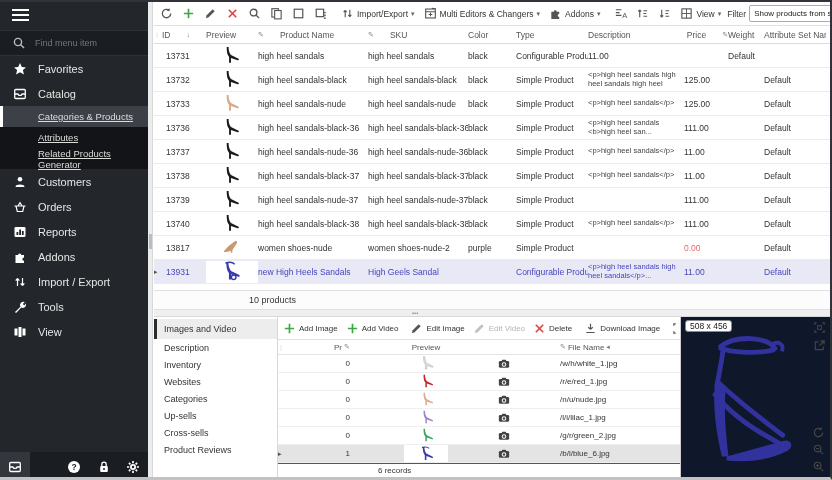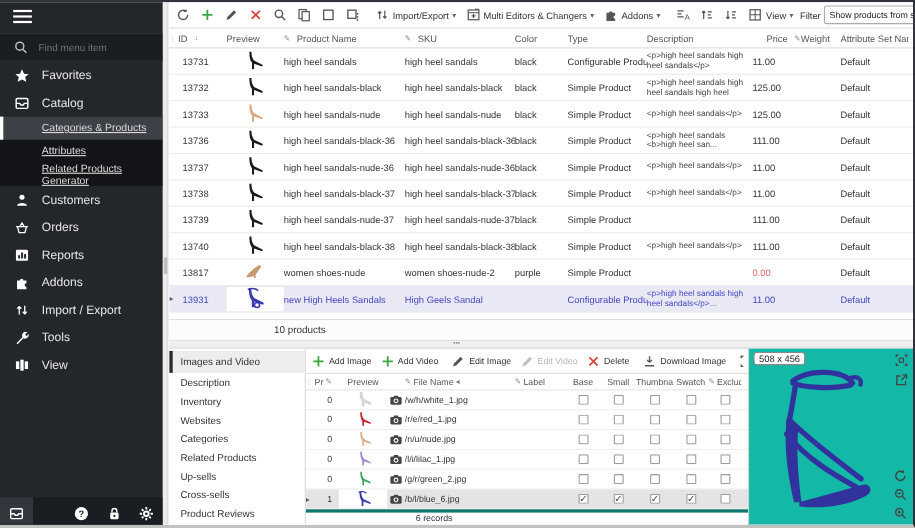--- a/index.html
+++ b/index.html
@@ -29,21 +29,21 @@
   
   .toolbar{height:24px;display:flex;align-items:center;gap:3px;padding:0 3px;border-bottom:1px solid #e0e0e0;font-size:8.5px;color:#333;white-space:nowrap;}
   .tbtn{display:flex;align-items:center;gap:3px;padding:2px 3px;border-radius:2px;cursor:pointer;}
   .tbtn.dis{color:#b5b5b5;}
   .tsep{width:1px;height:16px;background:#e2e2e2;margin:0 1px;}
   .caret{font-size:7px;color:#666;}
   .filter-select{display:flex;align-items:center;justify-content:space-between;width:176px;height:17px;border:1px solid #ababab;border-radius:2px;padding:0 4px;font-size:8px;color:#222;background:#fff;cursor:pointer;}
   
   .gcols{display:grid;grid-template-columns:8px 44px 52px 110px 100px 48px 72px 96px 44px 36px 62px;}
   .ghead{height:18px;align-items:center;border-bottom:1px solid #dcdcdc;color:#555;font-size:8.5px;}
-  .ghead .c{display:flex;align-items:center;gap:6px;overflow:hidden;white-space:nowrap;}
+  .ghead .c{display:flex;align-items:center;gap:16px;overflow:hidden;white-space:nowrap;}
   .pencil{font-size:7px;color:#888;}
   .sorticon{font-size:7px;color:#777;}
   .r{height:24px;align-items:center;border-bottom:1px solid #ececec;font-size:8.5px;color:#333;}
   .r .c{overflow:hidden;white-space:nowrap;padding-right:3px;}
   .r .mk{font-size:7px;color:#555;padding:0;}
   .r .id{padding-left:4px;}
   .r .pv{display:flex;align-items:center;justify-content:center;}
   .r .pr{}
   .r .de{font-size:7.5px;line-height:8.5px;white-space:normal;max-height:17px;color:#444;}
   .r.sel{background:#e9e9f6;color:#4545bf;}
@@ -52,36 +52,36 @@
   .gstatus{height:20px;margin-top:6px;border-top:1px solid #e0e0e0;border-bottom:1px solid #e0e0e0;background:#fcfcfc;display:flex;align-items:center;padding-left:95px;font-size:9px;color:#333;}
   .hsplit{height:7px;background:#efefef;border-bottom:1px solid #d8d8d8;color:#8a8a8a;font-size:6px;line-height:6px;padding-left:258px;}
   
   .bottom{position:absolute;left:0;right:0;top:315px;bottom:0;display:flex;}
   .tabs{width:124px;border-right:1px solid #d8d8d8;background:#fff;padding-top:2px;}
   .tab{height:17px;display:flex;align-items:center;padding-left:10px;font-size:9px;color:#333;position:relative;cursor:pointer;}
   .tab.sel{height:20px;background:#ededed;}
   .tab.sel::before{content:"";position:absolute;left:0;top:0;width:3px;height:100%;background:#2b2b2b;}
   .imgpanel{flex:1;display:flex;flex-direction:column;overflow:hidden;}
   .img-toolbar{height:23px;display:flex;align-items:center;gap:2px;padding:0 2px;border-bottom:1px solid #e0e0e0;font-size:8px;color:#333;white-space:nowrap;}
-  .icols{display:grid;grid-template-columns:8px 22px 44px 16px 100px 46px 32px 32px 34px 32px 30px;}
+  .icols{display:grid;grid-template-columns:8px 22px 44px 16px 100px 46px 32px 32px 34px 32px 30px;gap:48px;}
   .ihead{height:15px;align-items:center;color:#555;font-size:8px;border-bottom:1px solid #e4e4e4;}
   .ihead .c{display:flex;align-items:center;gap:2px;overflow:hidden;white-space:nowrap;}
   .ihead .ctr{justify-content:center;}
   .ir{height:18px;align-items:center;border-bottom:1px solid #efefef;font-size:8px;color:#333;}
   .ir .c{overflow:hidden;white-space:nowrap;}
   .ir .pos{text-align:right;padding-right:6px;}
   .ir .ipv{display:flex;align-items:center;justify-content:center;}
   .ir .cam{display:flex;align-items:center;justify-content:center;}
   .ir .cbc{display:flex;align-items:center;justify-content:center;}
   .ir.sel{background:#e4e4e4;}
   .cb{width:9px;height:9px;border:1px solid #9d9d9d;border-radius:1px;background:#fff;position:relative;}
   .cb.on::after{content:"\2713";position:absolute;left:0px;top:-2px;font-size:9px;color:#444;}
-  .istatus{height:14px;display:flex;align-items:center;padding-left:100px;font-size:8px;color:#333;border-top:3px solid #0f766e;margin-top:auto;}
+  .istatus{height:14px;display:flex;align-items:center;padding-left:100px;font-size:8px;color:#333;border-top:1px solid #0f766e;margin-top:auto;}
   
-  .preview{width:150px;border-left:1px solid #cfcfcf;position:relative;background:#14b8a6;}
+  .preview{width:150px;border-left:1px solid #cfcfcf;position:relative;background:#0f172a;}
   .dims{position:absolute;left:4px;top:3px;border:1px solid #8a8a8a;border-radius:3px;padding:0px 4px;font-size:8.5px;color:#222;background:#fff;z-index:2;}
   .pv-ico{position:absolute;right:4px;width:13px;height:13px;color:#444;cursor:pointer;z-index:2;}
   .shoe-big{position:absolute;left:6px;top:10px;}
   
   .i13{width:13px;height:13px;display:inline-block;}
   .i14{width:14px;height:14px;display:inline-block;}
 </style>
 </head>
 <body>
 
@@ -341,21 +341,20 @@
       <div class="c id">13731</div>
       <div class="c pv">
           <svg width="19" height="19" viewBox="0 0 20 20">
             <path d="M6 1C6 6 6.5 9 8.5 11.5L8.5 17.5 10.5 17.5 10.5 12.5 17.5 15C19 15.5 19.3 13.8 18 13.2L10.5 9.5C8.5 7 8 4 8 1Z" fill="#1b1b1b"></path>
           </svg>
         </div>
       <div class="c nm">high heel sandals</div>
       <div class="c sk">high heel sandals</div>
       <div class="c co">black</div>
       <div class="c ty">Configurable Product</div>
-      <div class="c de">&lt;p&gt;high heel sandals high heel sandals&lt;/p&gt;</div>
       <div class="c pr">11.00</div>
       <div class="c wt"></div>
       <div class="c as">Default</div>
     </div>
     <div class="gcols r">
       <div class="c mk"></div>
       <div class="c id">13732</div>
       <div class="c pv">
           <svg width="19" height="19" viewBox="0 0 20 20">
             <path d="M6 1C6 6 6.5 9 8.5 11.5L8.5 17.5 10.5 17.5 10.5 12.5 17.5 15C19 15.5 19.3 13.8 18 13.2L10.5 9.5C8.5 7 8 4 8 1Z" fill="#1b1b1b"></path>
@@ -526,23 +525,20 @@
         <div class="tab">
             <span>Inventory</span>
           </div>
         <div class="tab">
             <span>Websites</span>
           </div>
         <div class="tab">
             <span>Categories</span>
           </div>
         <div class="tab">
-            <span>Related Products</span>
-          </div>
-        <div class="tab">
             <span>Up-sells</span>
           </div>
         <div class="tab">
             <span>Cross-sells</span>
           </div>
         <div class="tab">
             <span>Product Reviews</span>
           </div>
       </div>
 

